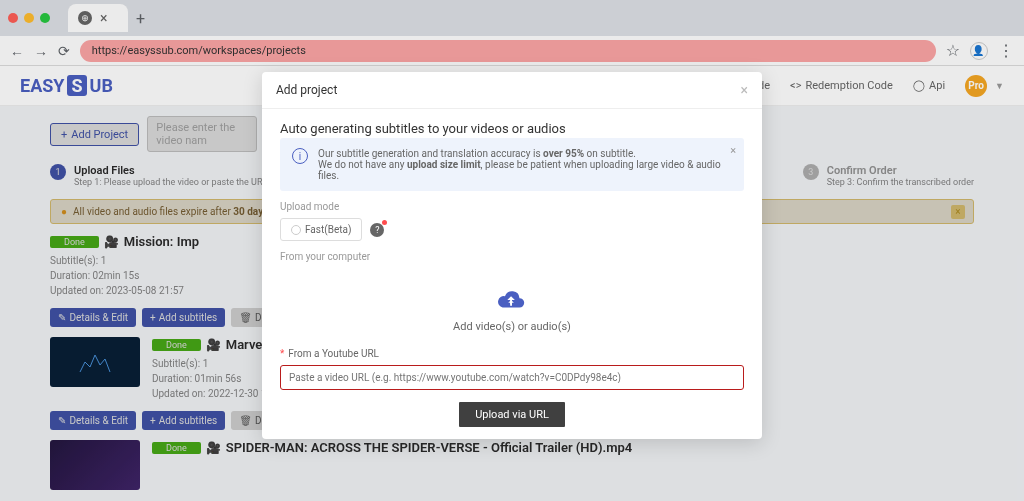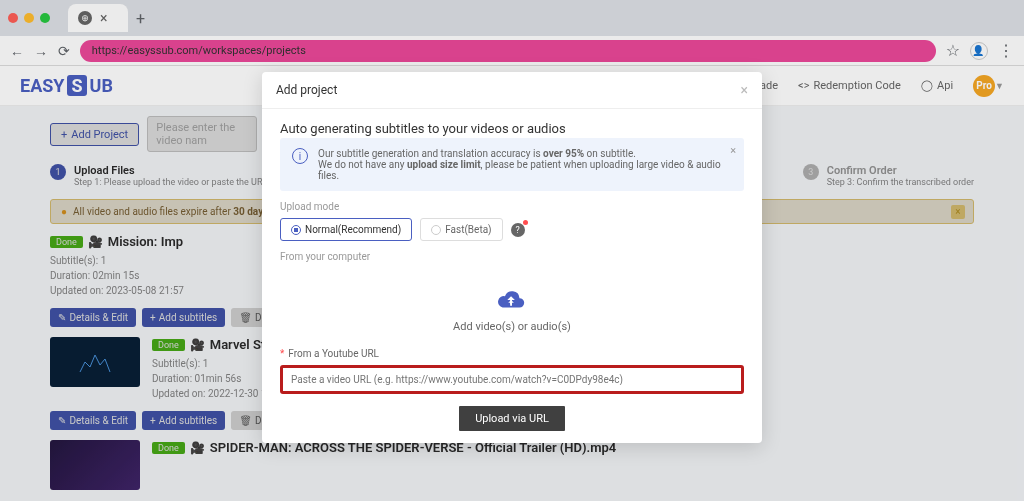--- a/index.html
+++ b/index.html
@@ -7,21 +7,21 @@
 .browser-chrome{background:#dee1e6;height:36px;display:flex;align-items:center;padding:0 8px}
 .traffic-lights{display:flex;gap:6px;margin-right:10px}
 .traffic-light{width:10px;height:10px;border-radius:50%}
 .tl-red{background:#ff5f57}.tl-yellow{background:#ffbd2e}.tl-green{background:#28c840}
 .tab{background:#fff;height:28px;border-radius:8px 8px 0 0;display:flex;align-items:center;padding:0 10px;margin-left:8px;min-width:60px;gap:8px}
 .tab-icon{width:14px;height:14px;background:#666;border-radius:50%;display:flex;align-items:center;justify-content:center;color:#fff;font-size:9px}
 .tab-close{color:#666;font-size:14px;cursor:pointer}
 .new-tab{color:#5f6368;font-size:16px;margin-left:8px;cursor:pointer}
 .url-bar{background:#fff;height:30px;display:flex;align-items:center;padding:0 10px;gap:10px;border-bottom:1px solid #ddd}
 .nav-btn{color:#5f6368;font-size:14px;cursor:pointer}
-.url-input{flex:1;background:#ec4899;border-radius:14px;height:22px;padding:0 12px;font-size:11px;color:#333;display:flex;align-items:center}
+.url-input{flex:1;background:#fca5a5;border-radius:14px;height:22px;padding:0 12px;font-size:11px;color:#333;display:flex;align-items:center}
 .url-icons{display:flex;gap:10px;align-items:center;color:#5f6368}
 .app-header{background:#fff;height:40px;display:flex;align-items:center;padding:0 20px;justify-content:space-between;border-bottom:1px solid #eee}
 .logo{color:#4a5fc1;font-weight:bold;font-size:18px;display:flex;align-items:center;gap:2px}
 .header-nav{display:flex;align-items:center;gap:20px;font-size:11px;color:#666}
 .header-nav-item{display:flex;align-items:center;gap:4px;cursor:pointer}
 .header-nav-item.active{color:#4a5fc1}
 .avatar{width:22px;height:22px;background:#f5a623;border-radius:50%;display:flex;align-items:center;justify-content:center;color:#fff;font-size:10px;font-weight:bold}
 .main{padding:10px 50px;filter:brightness(0.85)}
 .toolbar{display:flex;gap:8px;margin-bottom:12px;align-items:center}
 .btn-outline{border:1px solid #4a5fc1;color:#4a5fc1;background:#fff;padding:4px 10px;border-radius:3px;font-size:11px;cursor:pointer;display:flex;align-items:center;gap:4px}
@@ -33,21 +33,21 @@
 .step-num.inactive{background:#ccc}
 .step-title{font-weight:600;color:#333;font-size:11px}
 .step-sub{color:#999;font-size:9px}
 .warning-bar{background:#fef8e7;border:1px solid #f5d77e;border-radius:3px;padding:6px 10px;font-size:10px;color:#8a6d3b;display:flex;align-items:center;gap:6px;margin-bottom:10px;position:relative}
 .warning-close{position:absolute;right:8px;color:#c9a227;cursor:pointer;background:#f5d77e;width:14px;height:14px;border-radius:2px;display:flex;align-items:center;justify-content:center;font-size:10px}
 .project-item{display:flex;gap:12px;margin-bottom:10px}
 .thumb{width:90px;height:50px;background:#1a1a2e;border-radius:3px;display:flex;align-items:center;justify-content:center;color:#fff;font-size:7px;text-align:center;flex-shrink:0}
 .thumb.dark{background:#0a2540}
 .proj-info{flex:1}
 .proj-header{display:flex;align-items:center;gap:6px;margin-bottom:4px}
-.badge-done{background:#52c41a;color:#fff;font-size:9px;padding:1px 6px;border-radius:2px}
+.badge-done{background:#52c41a;color:#fff;font-size:9px;padding:1px 14px;border-radius:2px}
 .proj-title{font-weight:600;color:#333;font-size:13px;display:flex;align-items:center;gap:4px}
 .cam-icon{font-size:12px}
 .proj-meta{color:#999;font-size:10px;line-height:1.5}
 .proj-actions{display:flex;gap:6px;margin-top:4px}
 .btn-primary{background:#4a5fc1;color:#fff;border:none;padding:4px 8px;border-radius:3px;font-size:10px;cursor:pointer;display:flex;align-items:center;gap:3px}
 .btn-gray{background:#f0f0f0;color:#666;border:none;padding:4px 8px;border-radius:3px;font-size:10px;cursor:pointer;display:flex;align-items:center;gap:3px}
 .overlay{position:absolute;top:0;left:0;right:0;bottom:0;background:rgba(0,0,0,0.08);display:flex;align-items:flex-start;justify-content:center;padding-top:72px}
 .modal{background:#fff;width:500px;border-radius:4px;box-shadow:0 4px 20px rgba(0,0,0,0.15)}
 .modal-header{padding:10px 14px;display:flex;justify-content:space-between;align-items:center;border-bottom:1px solid #eee}
 .modal-title{font-size:12px;color:#333}
@@ -65,21 +65,21 @@
 .radio-circle{width:10px;height:10px;border:1px solid #ccc;border-radius:50%;display:inline-block}
 .radio-btn.selected .radio-circle{border-color:#4a5fc1;background:radial-gradient(circle,#4a5fc1 40%,transparent 45%)}
 .help-icon{width:14px;height:14px;background:#666;color:#fff;border-radius:50%;font-size:9px;display:flex;align-items:center;justify-content:center;position:relative}
 .red-dot{position:absolute;top:-3px;right:-3px;width:5px;height:5px;background:#ff4d4f;border-radius:50%}
 .upload-zone{padding:20px 0 15px;text-align:center}
 .cloud-icon{width:30px;height:26px;margin:0 auto 6px;position:relative}
 .cloud-svg{fill:#4a5fc1}
 .upload-text{font-size:11px;color:#666}
 .required{color:#ff4d4f;margin-right:4px}
 .url-label{font-size:10px;color:#666;margin-bottom:6px}
-.url-field{width:100%;border:3px solid #b91c1c;border-radius:3px;padding:6px 8px;font-size:10px;color:#bbb;margin-bottom:12px}
+.url-field{width:100%;border:1px solid #b91c1c;border-radius:3px;padding:6px 8px;font-size:10px;color:#bbb;margin-bottom:12px}
 .btn-upload{background:#404040;color:#fff;border:none;padding:6px 16px;border-radius:1px;font-size:11px;cursor:pointer;display:block;margin:0 auto}
 </style>
 </head>
 <body>
 
 <div class="browser-chrome">
   <div class="traffic-lights">
     <div class="traffic-light tl-red"></div>
     <div class="traffic-light tl-yellow"></div>
     <div class="traffic-light tl-green"></div>
@@ -123,21 +123,21 @@
       <span>Upgrade</span>
     </div>
     <div class="header-nav-item">
       <span>&lt;&gt;</span>
       <span>Redemption Code</span>
     </div>
     <div class="header-nav-item">
       <span>◯</span>
       <span>Api</span>
     </div>
-    <div style="display:flex;align-items:center;gap:0">
+    <div style="display:flex;align-items:center;gap:8px">
       <div class="avatar">Pro</div>
       <span style="color:#999;font-size:9px">▼</span>
     </div>
   </div>
 </div>
 
 <div class="main">
   <div class="toolbar">
     <button class="btn-outline">
       <span>+</span>
@@ -270,24 +270,20 @@
         <div class="info-icon">i</div>
         <div>
           <div><span>Our subtitle generation and translation accuracy is </span><b>over 95%</b><span> on subtitle.</span></div>
           <div><span>We do not have any </span><b>upload size limit</b><span>, please be patient when uploading large video &amp; audio files.</span></div>
         </div>
         <span class="info-close">×</span>
       </div>
 
       <div class="field-label">Upload mode</div>
       <div class="radio-group">
-        <div class="radio-btn selected">
-          <span class="radio-circle"></span>
-          <span>Normal(Recommend)</span>
-        </div>
         <div class="radio-btn">
           <span class="radio-circle"></span>
           <span>Fast(Beta)</span>
         </div>
         <div class="help-icon">?
           <span class="red-dot"></span>
         </div>
       </div>
 
       <div class="field-label">From your computer</div>

